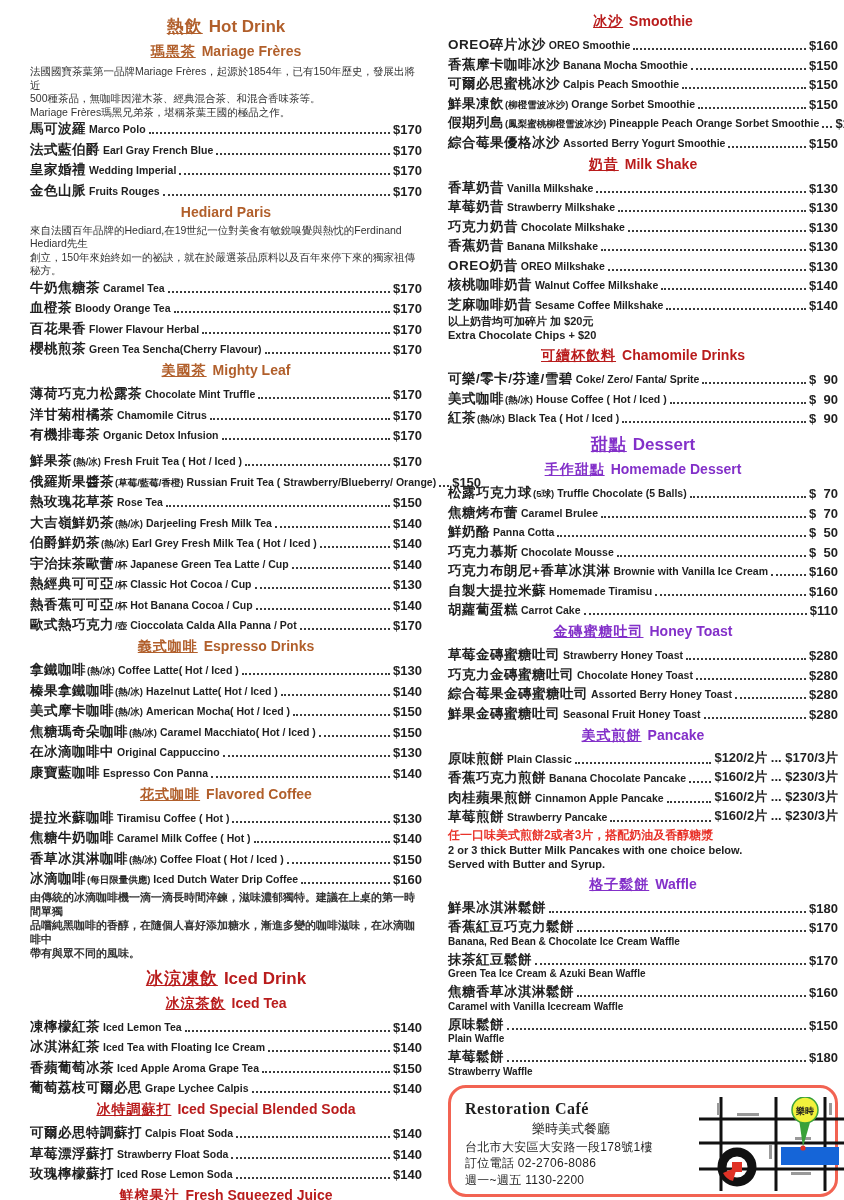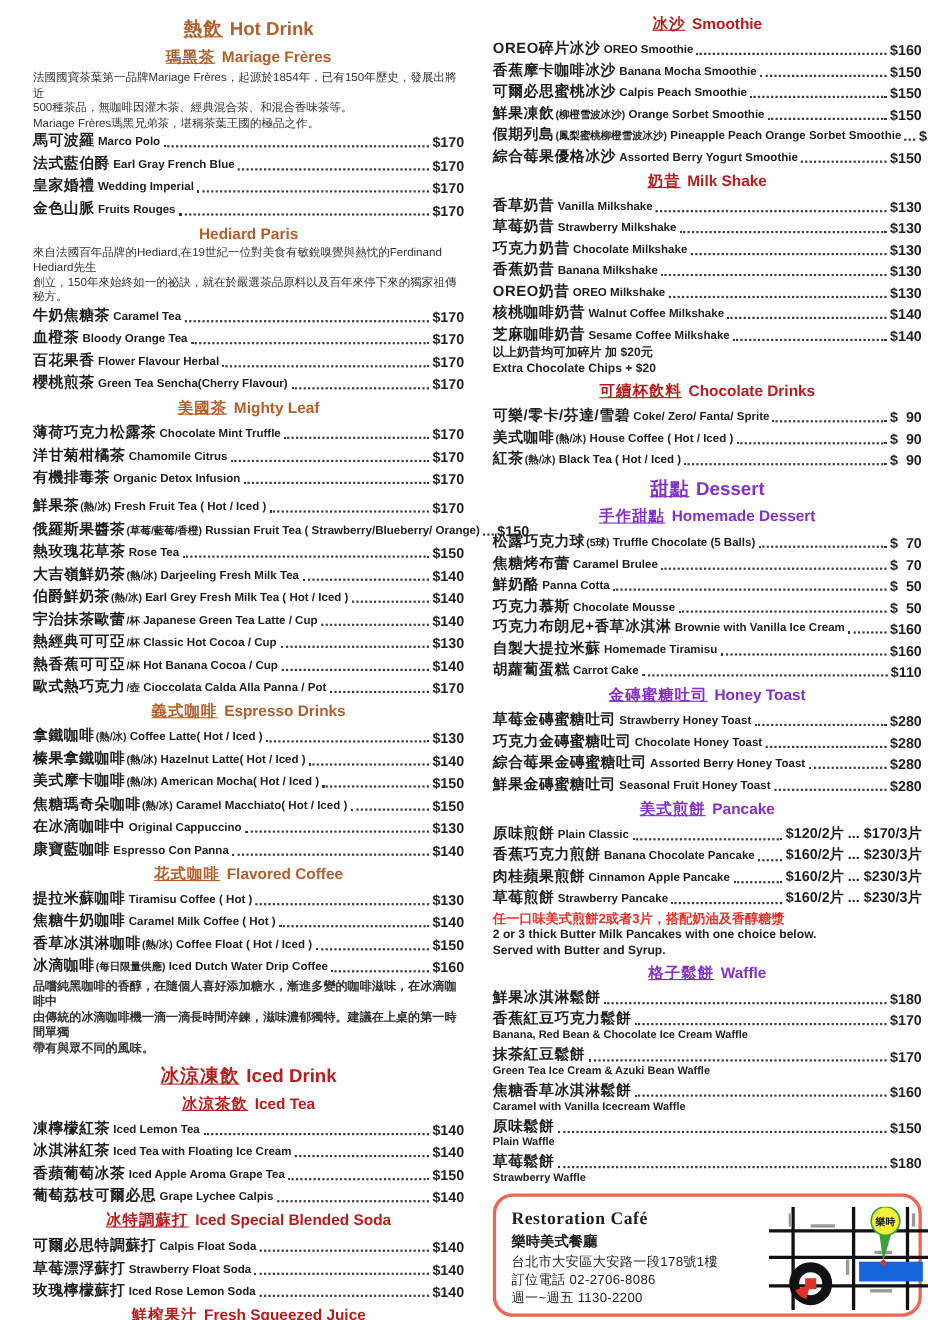--- a/index.html
+++ b/index.html
@@ -33,21 +33,21 @@
   .note{font-size:11px;font-weight:bold;line-height:14px;color:#222;}
   .note.red{color:#e8332a;font-size:12px;line-height:16px;}
   .note.small{font-size:11px;color:#333;}
   
   .cafe-box{
     margin-top:8px;border:3px solid #f26352;border-radius:18px;
     padding:9px 10px 8px 14px;display:flex;gap:8px;align-items:flex-start;height:112px;box-sizing:border-box;
   }
   .cafe-left{width:226px;flex:0 0 auto;}
   .cafe-title{font-family:"Liberation Serif","DejaVu Serif",serif;font-weight:bold;font-size:16px;line-height:24px;letter-spacing:.5px;}
-  .cafe-subtitle{font-size:13px;font-weight:bold;text-align:left;width:212px;line-height:15px;margin-bottom:3px;}
+  .cafe-subtitle{font-size:13px;font-weight:normal;text-align:center;width:212px;line-height:15px;margin-bottom:3px;}
   .cafe-line{font-size:12px;font-weight:400;line-height:16.5px;letter-spacing:.3px;}
   .cafe-map{flex:1;display:flex;justify-content:flex-end;}
 </style>
 </head>
 <body>
 
 <div class="page">
   <div class="col col-left">
       <section class="sec">
         <div class="sec-title brown lg"><span class="t-zh">熱飲</span><span class="t-en">Hot Drink</span></div>
@@ -214,22 +214,22 @@
         <div class="item">
           <span class="names"><span class="i-zh">香草冰淇淋咖啡</span><span class="i-note">(熱/冰)</span><span class="i-en">Coffee Float  ( Hot / Iced )</span></span>
           <span class="dots"></span>
           <span class="price">$150</span>
         </div>
         <div class="item">
           <span class="names"><span class="i-zh">冰滴咖啡</span><span class="i-note">(每日限量供應)</span><span class="i-en">Iced Dutch Water Drip Coffee</span></span>
           <span class="dots"></span>
           <span class="price">$160</span>
         </div>
+        <div class="note small">由傳統的冰滴咖啡機一滴一滴長時間淬鍊，滋味濃郁獨特。建議在上桌的第一時間單獨</div>
         <div class="note small">品嚐純黑咖啡的香醇，在隨個人喜好添加糖水，漸進多變的咖啡滋味，在冰滴咖啡中</div>
-        <div class="note small">由傳統的冰滴咖啡機一滴一滴長時間淬鍊，滋味濃郁獨特。建議在上桌的第一時間單獨</div>
         <div class="note small">帶有與眾不同的風味。</div>
       </section>
       <section class="sec">
         <div class="sec-title blue lg"><span class="t-zh">冰涼凍飲</span><span class="t-en">Iced Drink</span></div>
       </section>
       <section class="sec">
         <div class="sec-title blue md"><span class="t-zh">冰涼茶飲</span><span class="t-en">Iced Tea</span></div>
         <div class="item">
           <span class="names"><span class="i-zh">凍檸檬紅茶</span><span class="i-en">Iced Lemon Tea</span></span>
           <span class="dots"></span>
@@ -342,21 +342,21 @@
         </div>
         <div class="item">
           <span class="names"><span class="i-zh">芝麻咖啡奶昔</span><span class="i-en">Sesame Coffee Milkshake</span></span>
           <span class="dots"></span>
           <span class="price">$140</span>
         </div>
         <div class="note ">以上奶昔均可加碎片 加 $20元</div>
         <div class="note ">Extra Chocolate Chips  + $20</div>
       </section>
       <section class="sec">
-        <div class="sec-title blue md"><span class="t-zh">可續杯飲料</span><span class="t-en">Chocolate Drinks</span></div>
+        <div class="sec-title blue md"><span class="t-zh">可續杯飲料</span><span class="t-en">Chamomile Drinks</span></div>
         <div class="item">
           <span class="names"><span class="i-zh">可樂/零卡/芬達/雪碧</span><span class="i-en">Coke/ Zero/ Fanta/ Sprite</span></span>
           <span class="dots"></span>
           <span class="price">$  90</span>
         </div>
         <div class="item">
           <span class="names"><span class="i-zh">美式咖啡</span><span class="i-note">(熱/冰)</span><span class="i-en">House Coffee ( Hot / Iced )</span></span>
           <span class="dots"></span>
           <span class="price">$  90</span>
         </div>

